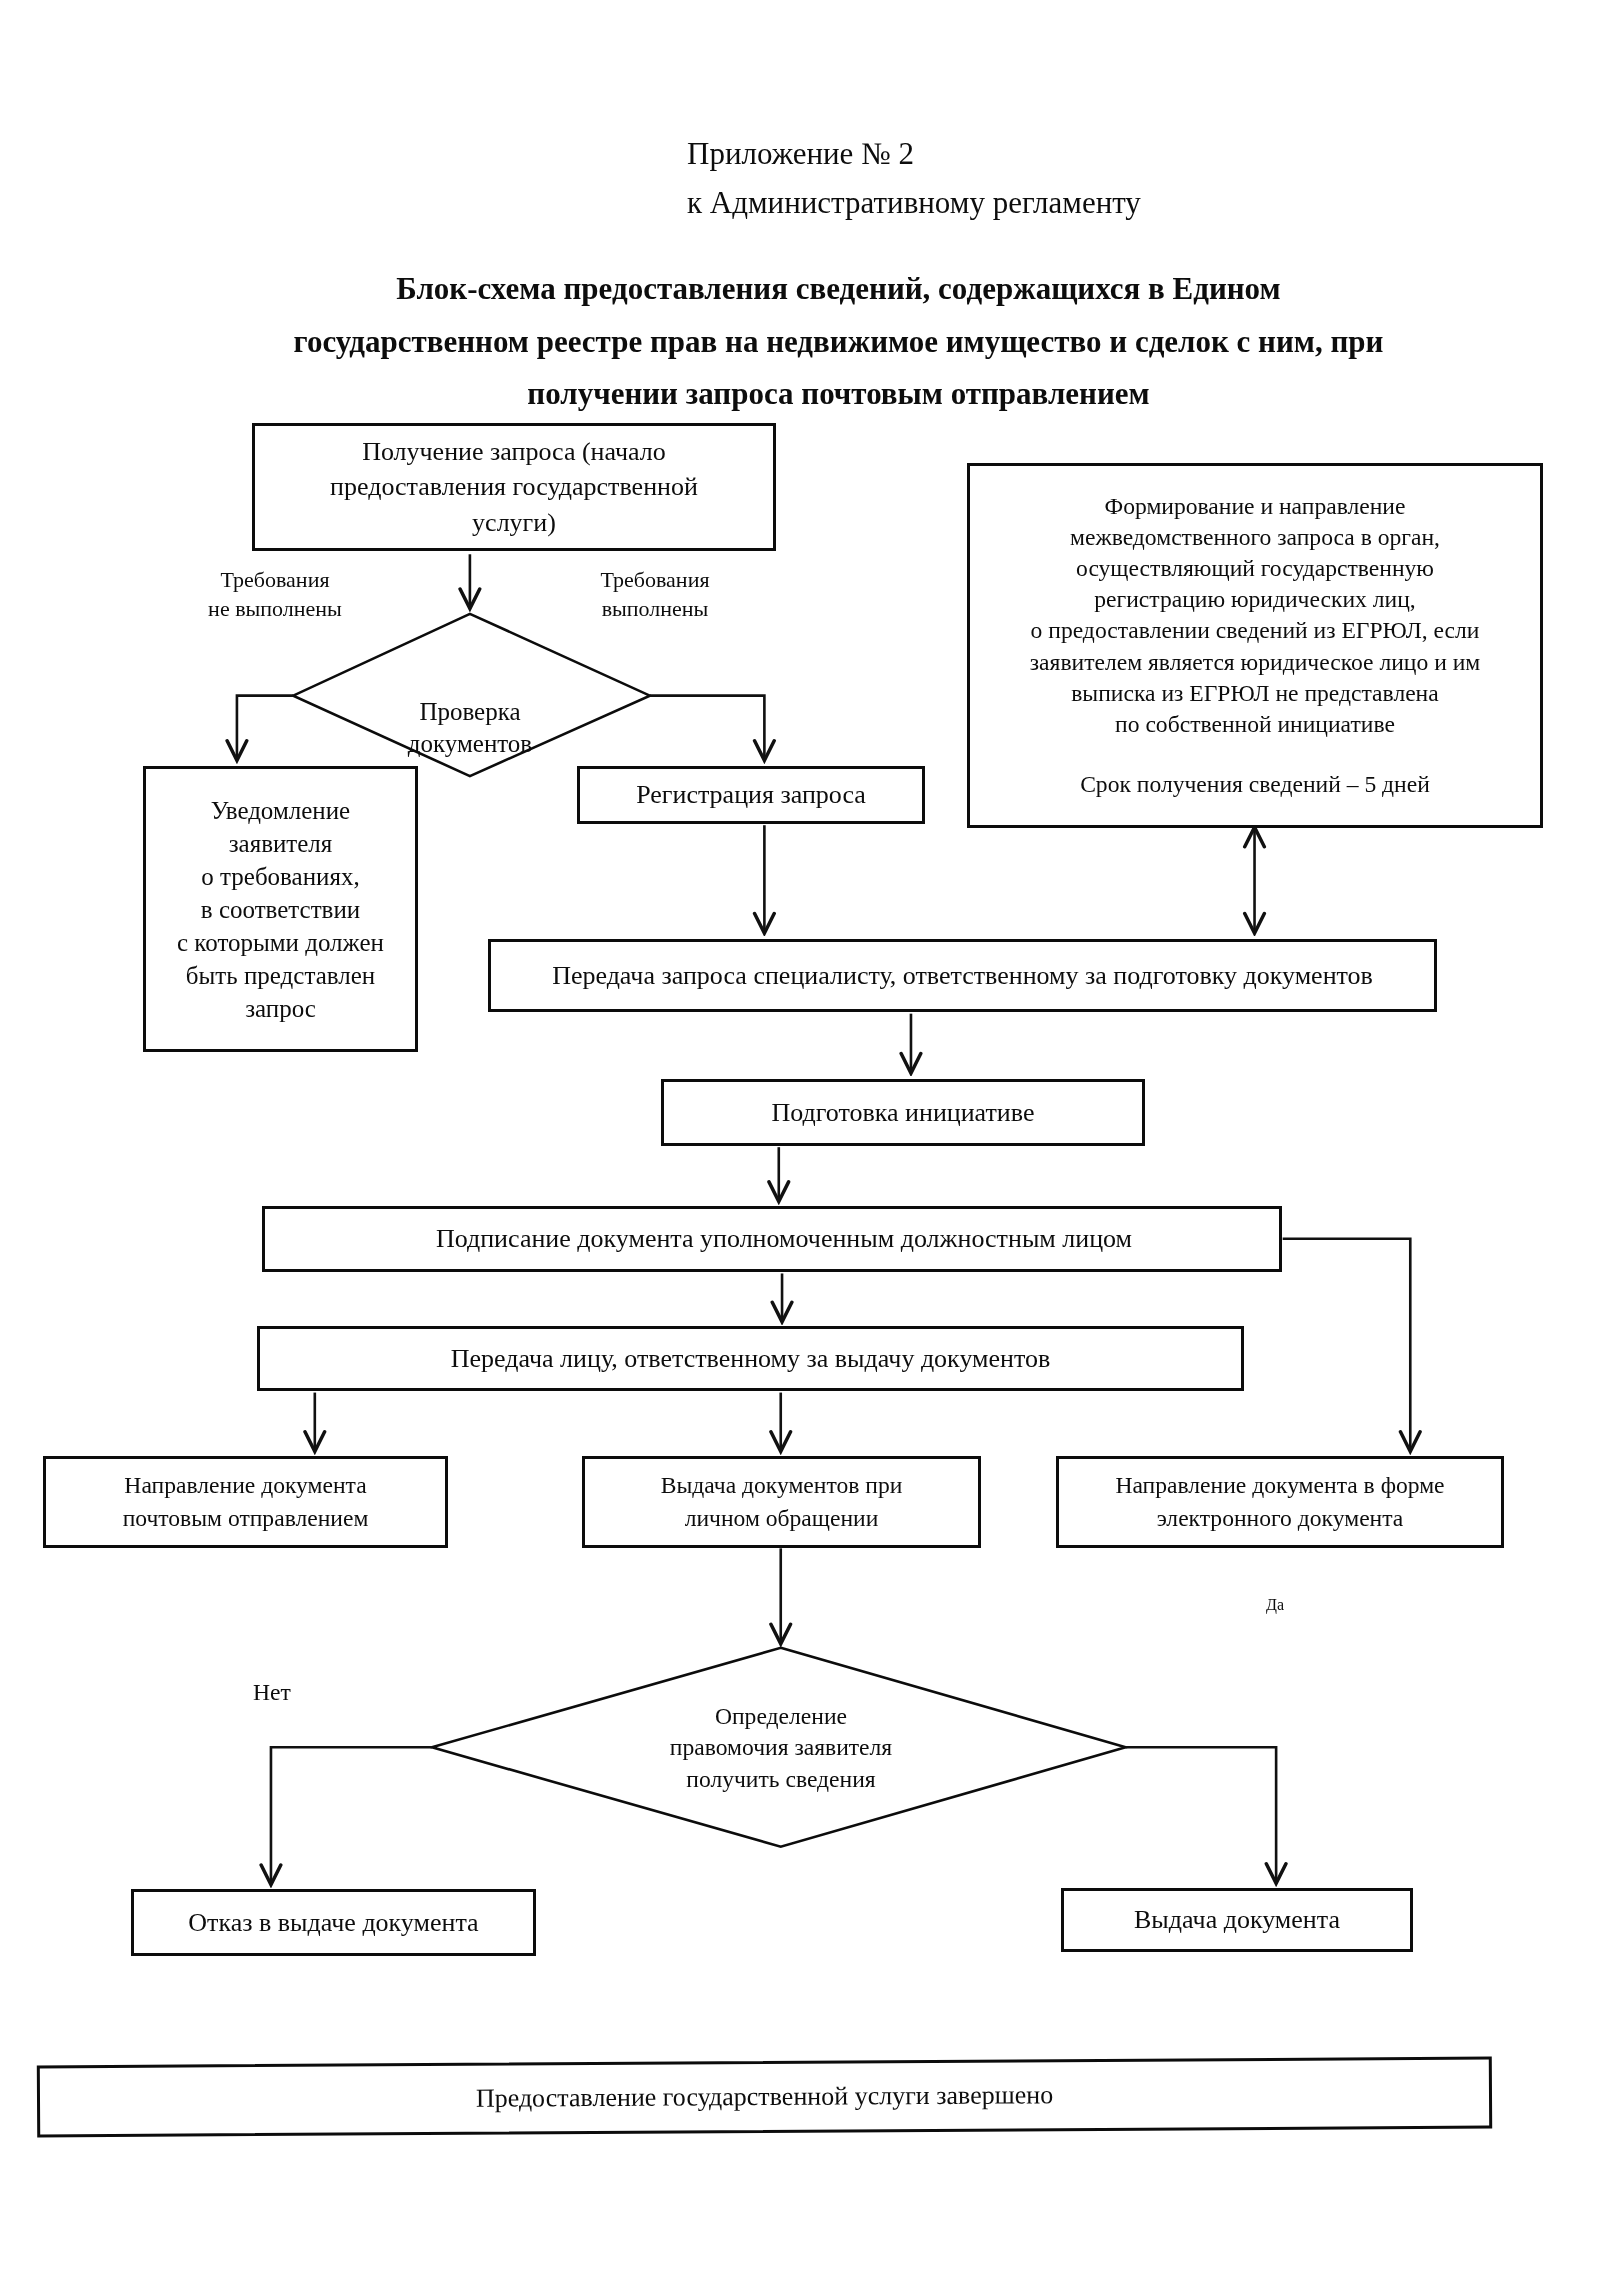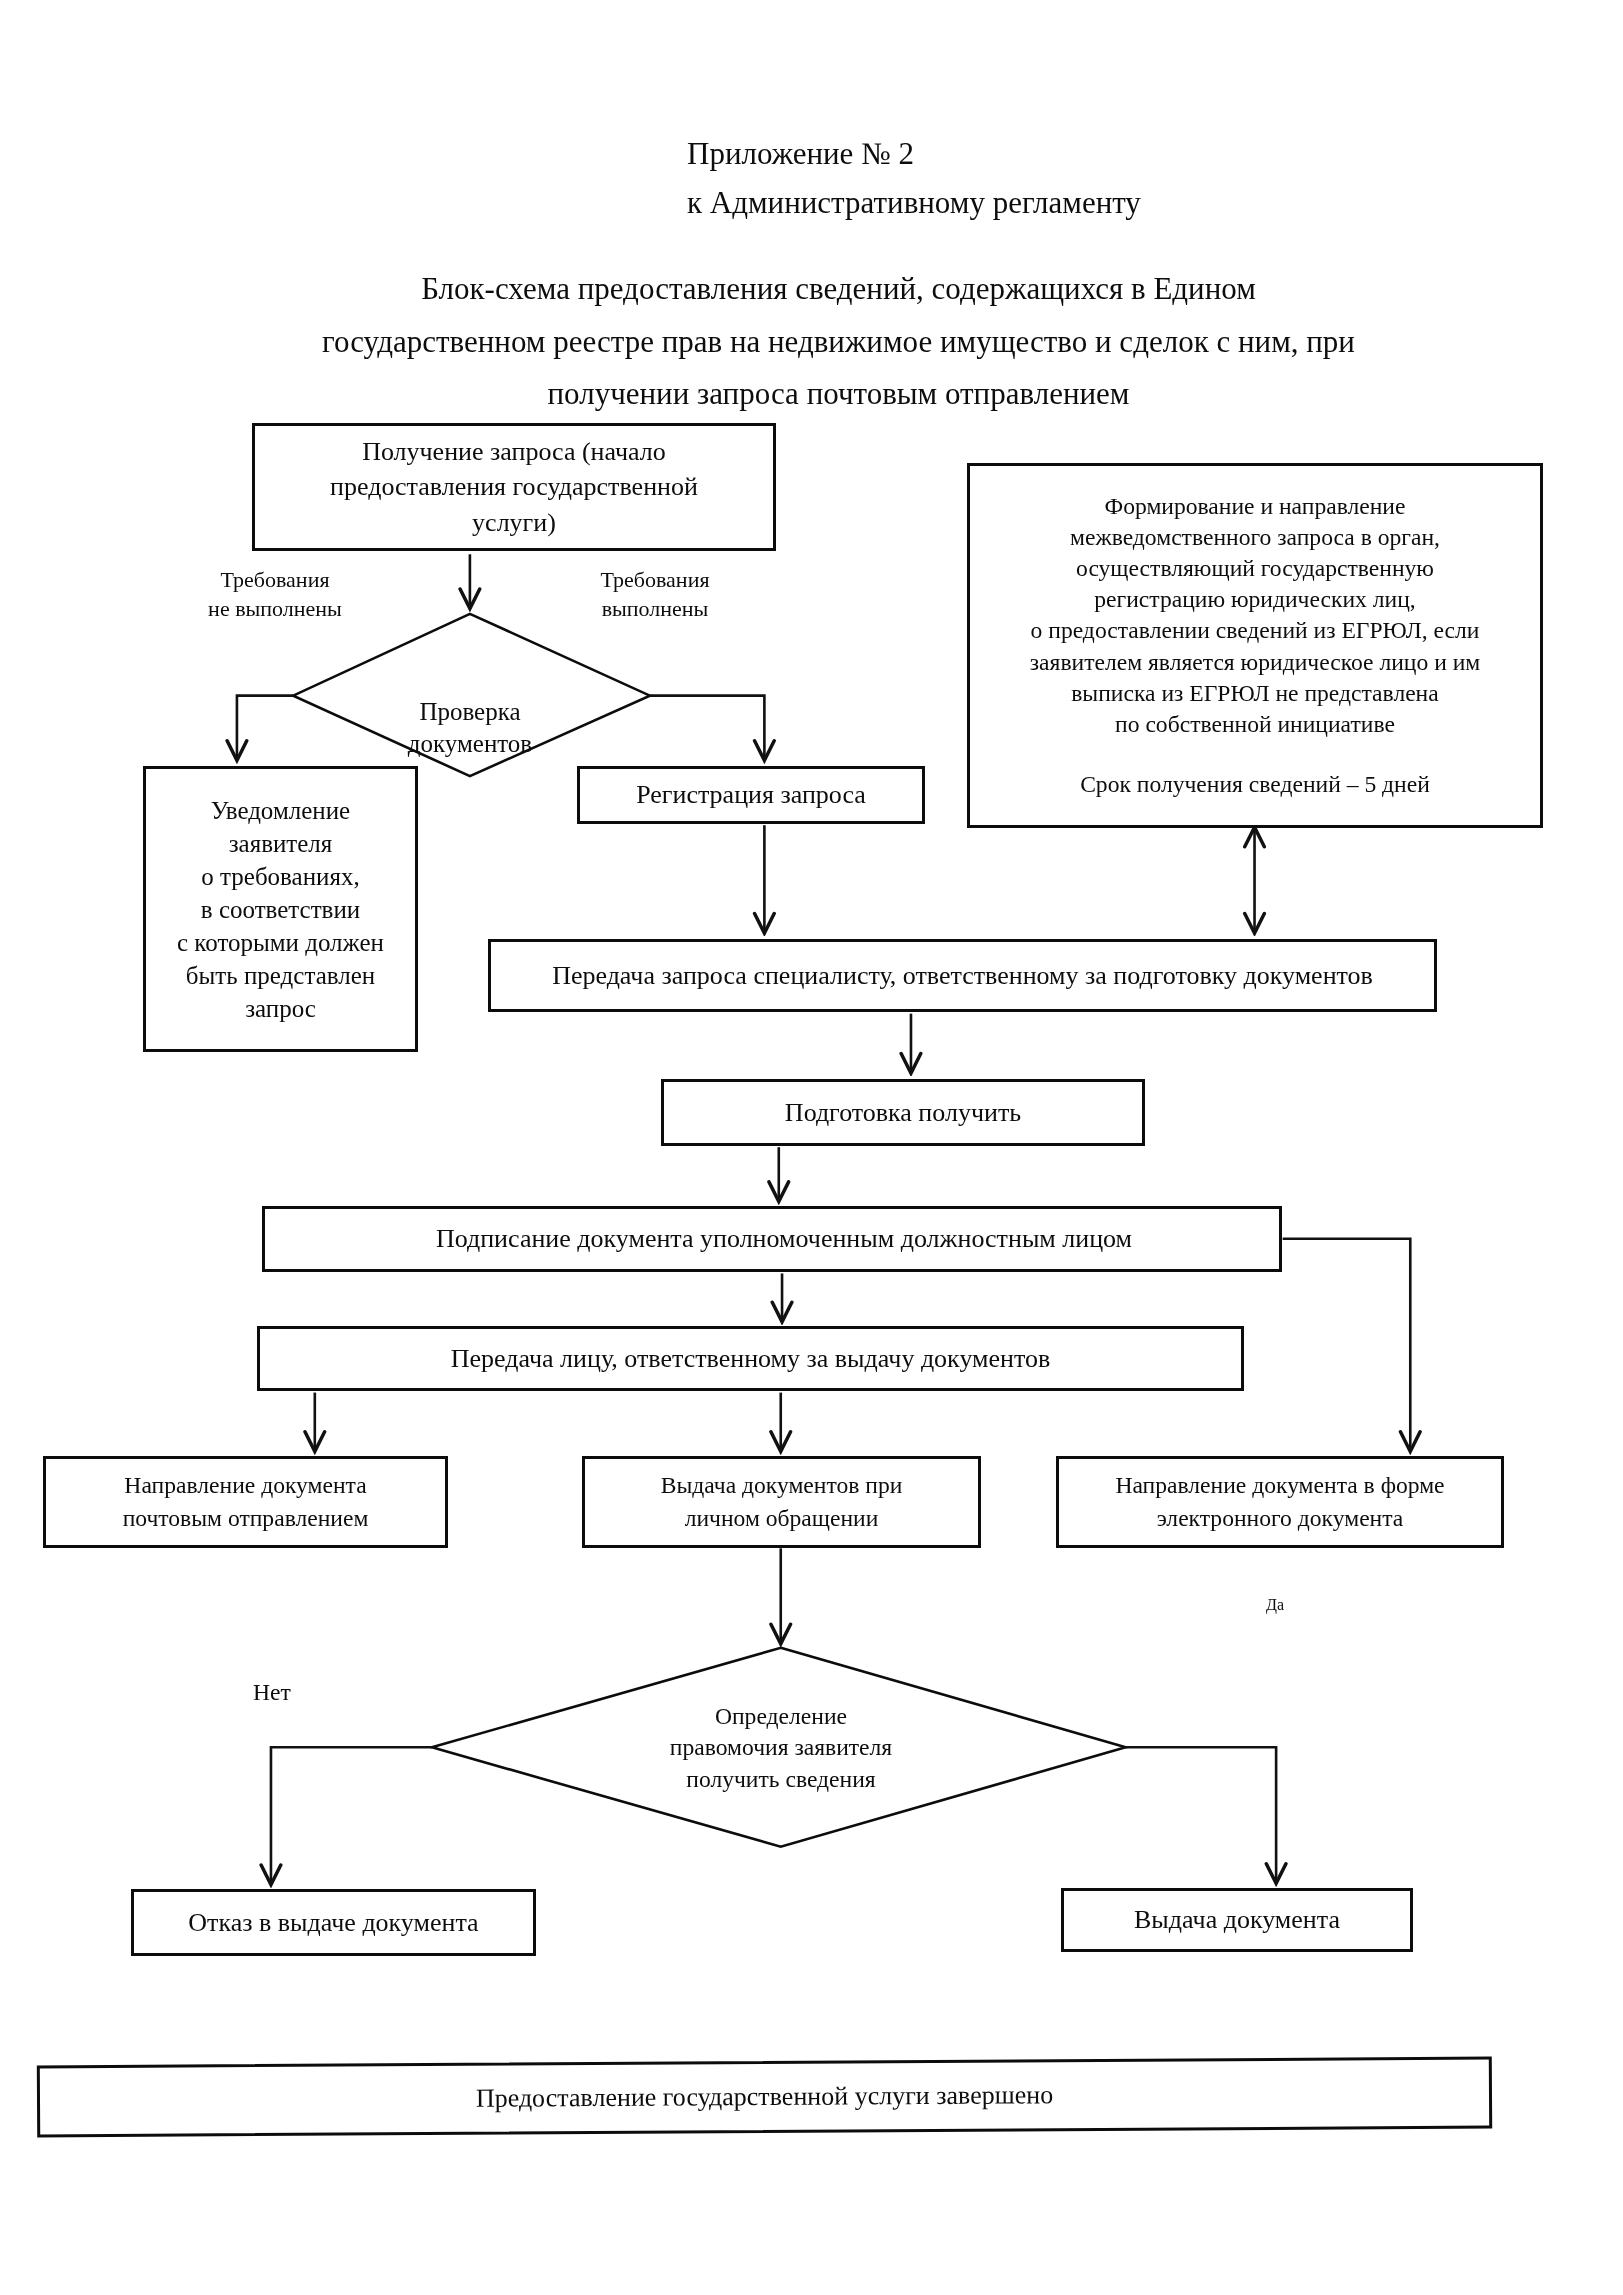--- a/index.html
+++ b/index.html
@@ -15,21 +15,21 @@
 
   .svg-layer { position: absolute; left: 0; top: 0; width: 1623px; height: 2295px; z-index: 1; }
 
   .hdr {
     position: absolute; left: 687px; top: 130px; width: 857px;
     font-size: 31px; line-height: 1.58;
     white-space: pre-line; z-index: 2;
   }
   .title {
     position: absolute; left: 79px; top: 263px; width: 1519px;
-    text-align: center; font-weight: normal; font-size: 31px; line-height: 1.7;
+    text-align: center; font-weight: bold; font-size: 31px; line-height: 1.7;
     white-space: pre-line; z-index: 2;
   }
 
   .node {
     position: absolute; z-index: 2;
     background: #ffffff;
     border: 3.3px solid #0c0c0c;
     display: flex; flex-direction: column; align-items: center; justify-content: center;
     text-align: center; white-space: pre-line;
     box-sizing: border-box;
@@ -135,21 +135,21 @@
 осуществляющий государственную
 регистрацию юридических лиц,
 о предоставлении сведений из ЕГРЮЛ, если
 заявителем является юридическое лицо и им
 выписка из ЕГРЮЛ не представлена
 по собственной инициативе</span>
     <span class="interagency-term">Срок получения сведений – 5 дней</span>
   </div>
 
   <div class="node" id="box-transfer-spec">Передача запроса специалисту, ответственному за подготовку документов</div>
-  <div class="node" id="box-prepare">Подготовка получить</div>
+  <div class="node" id="box-prepare">Подготовка инициативе</div>
   <div class="node" id="box-sign">Подписание документа уполномоченным должностным лицом</div>
   <div class="node" id="box-transfer-iss">Передача лицу, ответственному за выдачу документов</div>
 
   <div class="node" id="box-mail">Направление документа
 почтовым отправлением</div>
   <div class="node" id="box-inperson">Выдача документов при
 личном обращении</div>
   <div class="node" id="box-electronic">Направление документа в форме
 электронного документа</div>
 

